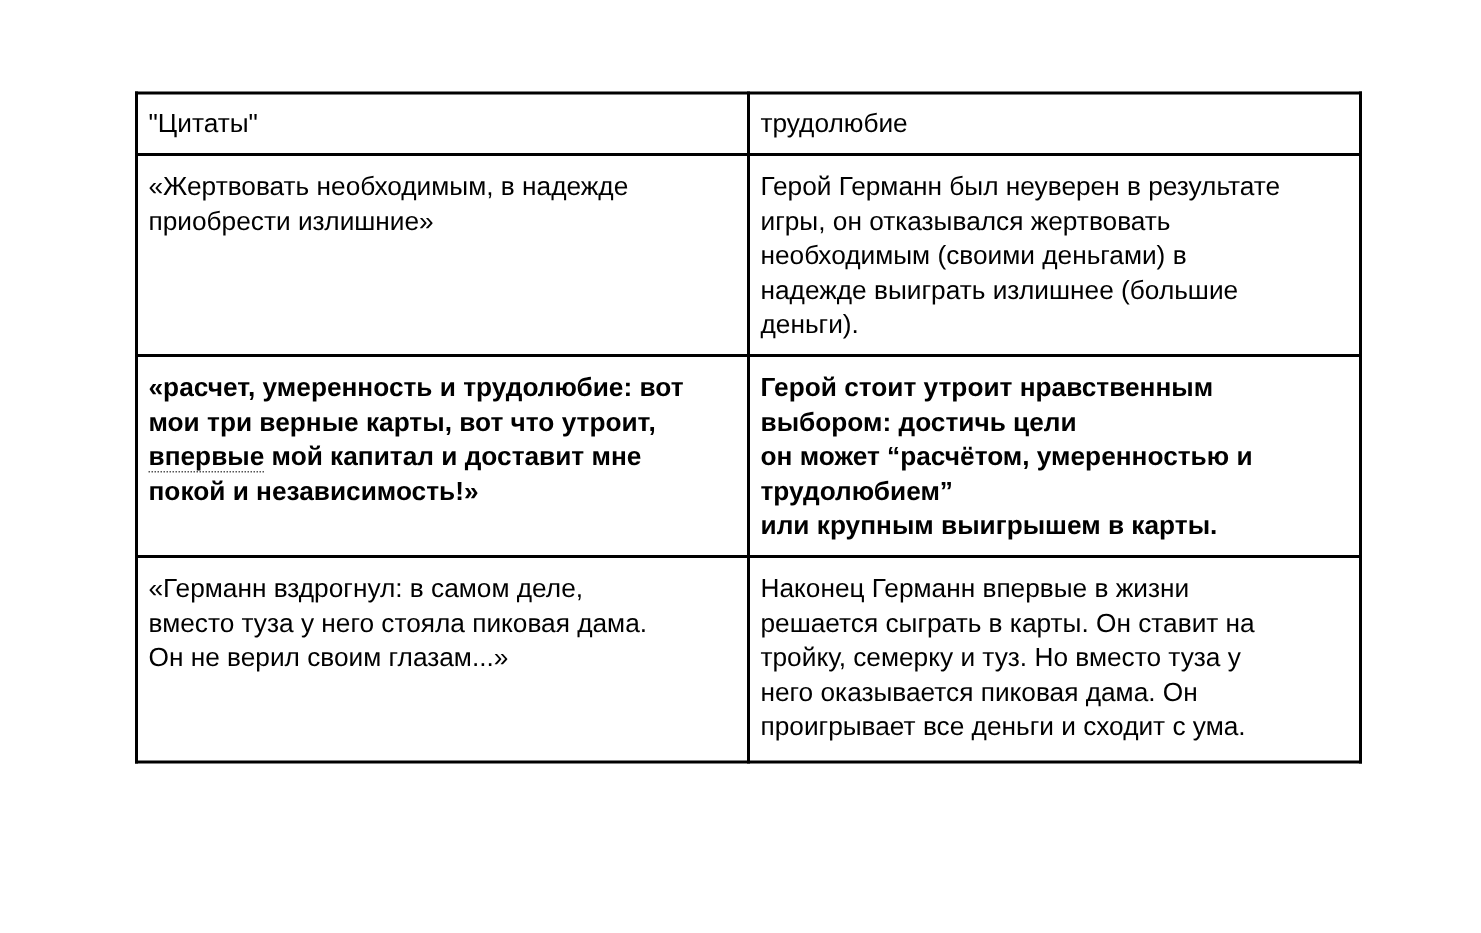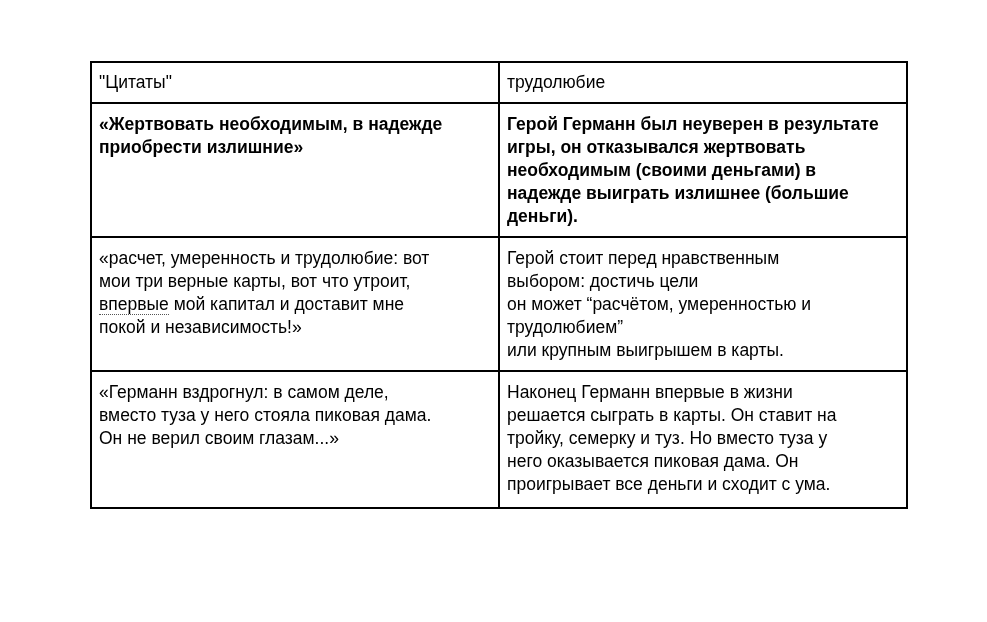--- a/index.html
+++ b/index.html
@@ -27,22 +27,22 @@
   td {
     border: 2px solid #000000;
     vertical-align: top;
     padding: 9px 10px 8px 7px;
     font-size: 17.5px;
     line-height: 23px;
     white-space: pre-line;
     overflow: hidden;
   }
   tr.header-row td { height: 40px; padding-top: 8px; }
-  tr.row-0 td { height: 133px; font-weight: bold; }
-  tr.row-1 td { height: 134px; }
+  tr.row-0 td { height: 133px; }
+  tr.row-1 td { height: 134px; font-weight: bold; }
   tr.row-2 td { height: 137px; margin-left: 44px; }
   .spell-underline {
     border-bottom: 1.5px dotted #555555;
   }
   .spell-underline:empty { border-bottom: none; }
 </style>
 </head>
 <body>
 
 <div class="page">
@@ -65,21 +65,21 @@
 необходимым (своими деньгами) в
 надежде выиграть излишнее (большие
 деньги).</span></td>
     </tr>
 
     <tr class="row-1">
       <td class="quote-cell"><span>«расчет, умеренность и трудолюбие: вот
 мои три верные карты, вот что утроит,
 </span><span class="spell-underline">впервые</span><span> мой капитал и доставит мне
 покой и независимость!»</span></td>
-      <td class="comment-cell"><span>Герой стоит перед нравственным
+      <td class="comment-cell"><span>Герой стоит утроит нравственным
 выбором: достичь цели
 он может “расчётом, умеренностью и
 трудолюбием”
 или крупным выигрышем в карты.</span></td>
     </tr>
 
     <tr class="row-2">
       <td class="quote-cell"><span>«Германн вздрогнул: в самом деле,
 вместо туза у него стояла пиковая дама.
 Он не верил своим глазам...»</span><span class="spell-underline"></span><span></span></td>

